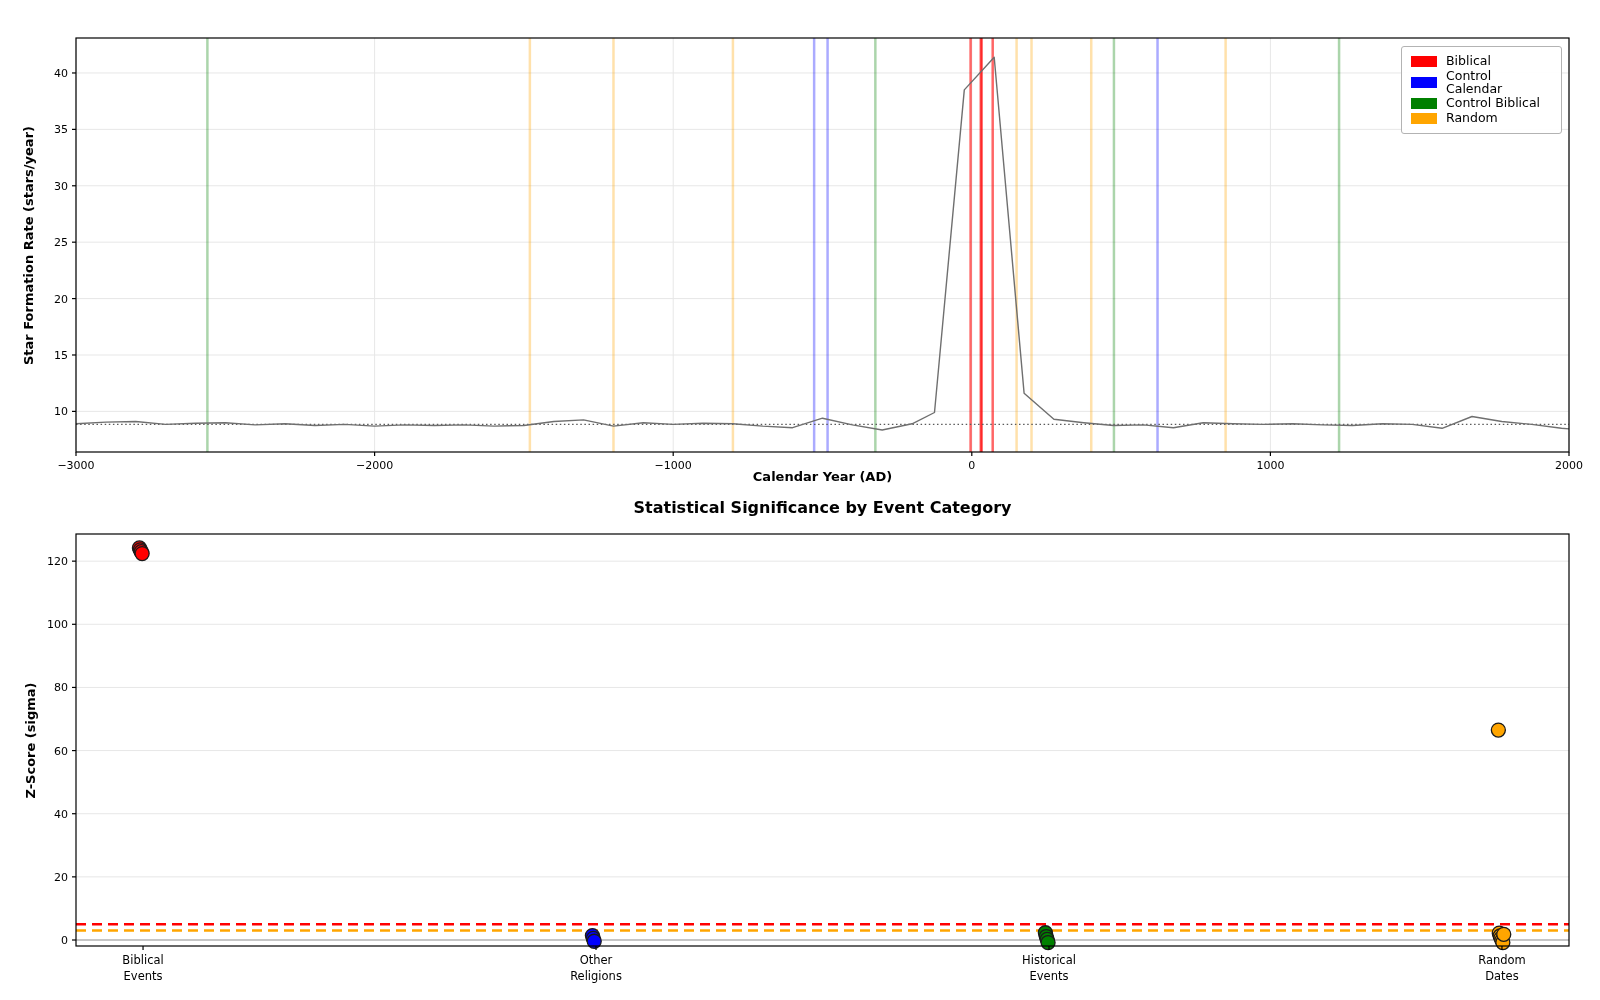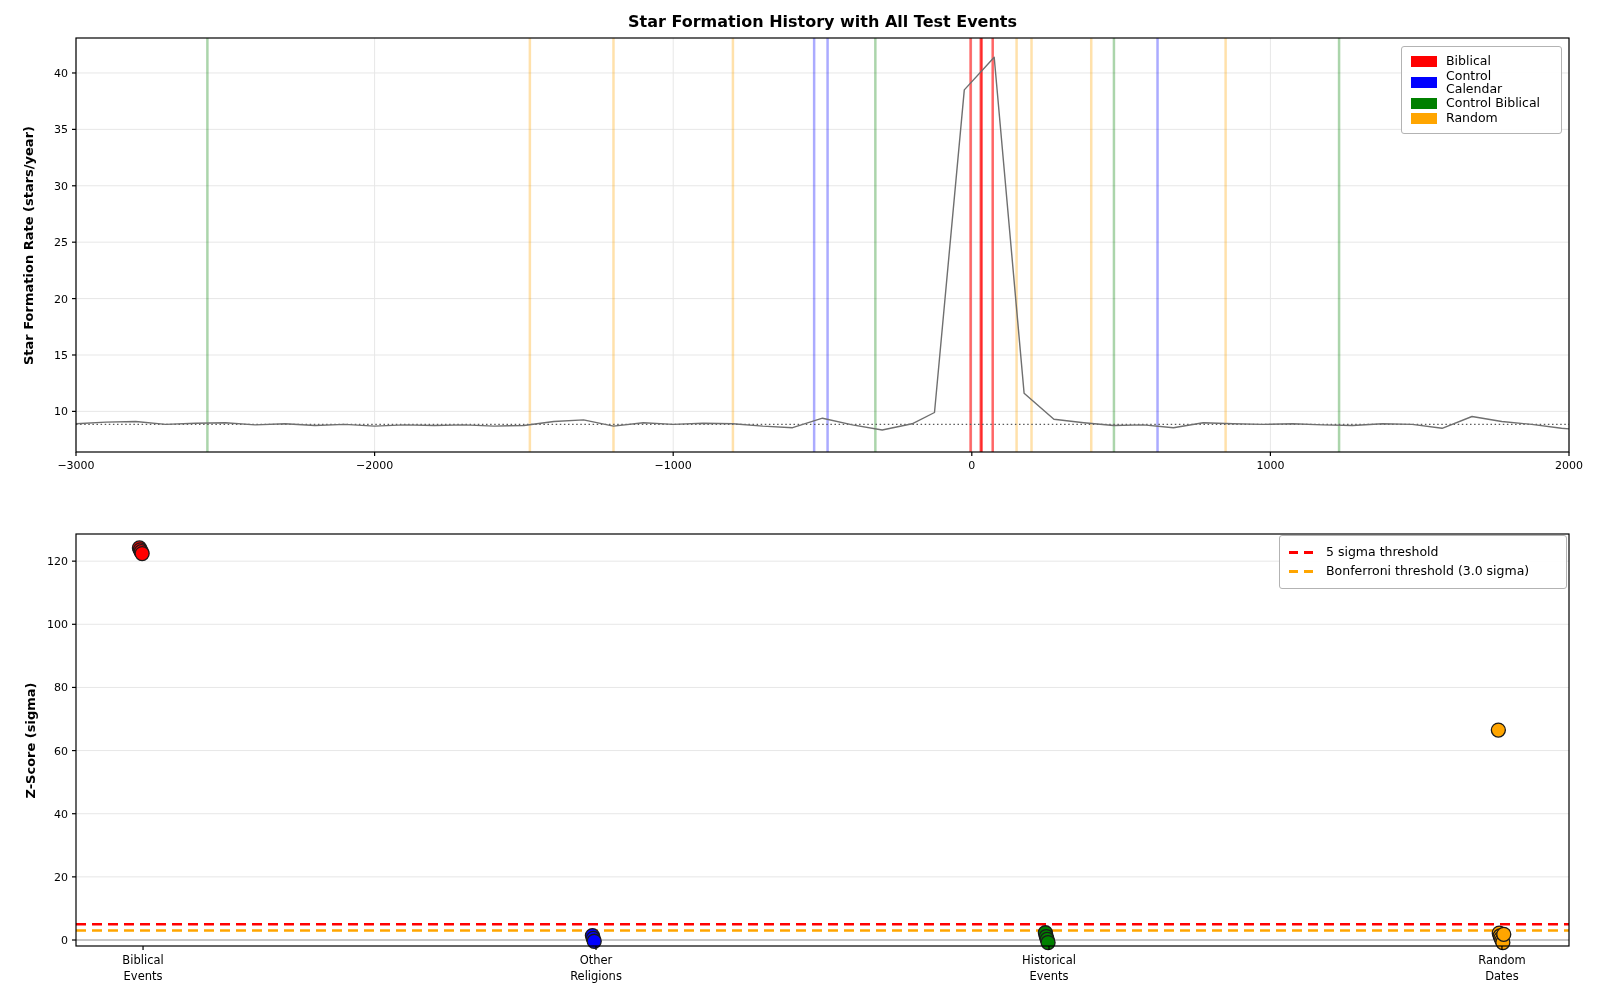--- a/index.html
+++ b/index.html
@@ -31,21 +31,20 @@
   .legend-swatch{display:inline-block;width:26px;height:11px;margin-right:9px;flex:0 0 auto;}
   .legend-dash{display:inline-block;width:28px;height:3px;margin-right:9px;flex:0 0 auto;}
   .tick-label{font-size:11px;fill:#000;}
   .cat-label{font-size:11.5px;fill:#000;}
 </style>
 </head>
 <body>
 
 <div class="figure">
 
-  <div class="fig-title" style="top:12px;">Star Formation History with All Test Events</div>
 
   <svg id="plot-svg" width="1600" height="1000" viewBox="0 0 1600 1000">
       <line x1="76" y1="38" x2="76" y2="452" stroke="#e7e7e7" stroke-width="1"></line>
       <line x1="374.6" y1="38" x2="374.6" y2="452" stroke="#e7e7e7" stroke-width="1"></line>
       <line x1="673.2" y1="38" x2="673.2" y2="452" stroke="#e7e7e7" stroke-width="1"></line>
       <line x1="971.8" y1="38" x2="971.8" y2="452" stroke="#e7e7e7" stroke-width="1"></line>
       <line x1="1270.4" y1="38" x2="1270.4" y2="452" stroke="#e7e7e7" stroke-width="1"></line>
       <line x1="1569" y1="38" x2="1569" y2="452" stroke="#e7e7e7" stroke-width="1"></line>
       <line x1="76" y1="411.3896457765668" x2="1569" y2="411.3896457765668" stroke="#e7e7e7" stroke-width="1"></line>
       <line x1="76" y1="354.9863760217984" x2="1569" y2="354.9863760217984" stroke="#e7e7e7" stroke-width="1"></line>
@@ -153,21 +152,23 @@
       <line x1="1048.986650485437" y1="946" x2="1048.986650485437" y2="950" stroke="#000000" stroke-width="1.2"></line>
       <text x="1048.986650485437" y="964" text-anchor="middle" class="cat-label">Historical</text>
       <text x="1048.986650485437" y="980" text-anchor="middle" class="cat-label">Events</text>
       <line x1="1501.9599514563106" y1="946" x2="1501.9599514563106" y2="950" stroke="#000000" stroke-width="1.2"></line>
       <text x="1501.9599514563106" y="964" text-anchor="middle" class="cat-label">Random</text>
       <text x="1501.9599514563106" y="980" text-anchor="middle" class="cat-label">Dates</text>
     </svg>
 
   <div class="axis-label-y" style="left:-142px;top:238px;width:340px;text-align:center;">Star Formation Rate (stars/year)</div>
 
+  <div class="axis-label-x" style="top:469px;">Calendar Year (AD)</div>
 
+  <div class="fig-title" style="top:498px;">Statistical Significance by Event Category</div>
 
   <div class="axis-label-y" style="left:-140px;top:733px;width:340px;text-align:center;">Z-Score (sigma)</div>
 
   <div class="legend-box" style="left:1401px;top:46px;width:161px;height:88px;" id="legend1">
       <div class="legend-item">
         <span class="legend-swatch" style="background: rgb(255, 0, 0);"></span>
         <span>Biblical</span>
       </div>
       <div class="legend-item">
         <span class="legend-swatch" style="background: rgb(0, 0, 255);"></span>
@@ -176,24 +177,14 @@
       <div class="legend-item">
         <span class="legend-swatch" style="background: rgb(0, 128, 0);"></span>
         <span>Control Biblical</span>
       </div>
       <div class="legend-item">
         <span class="legend-swatch" style="background: rgb(255, 165, 0);"></span>
         <span>Random</span>
       </div>
     </div>
 
-  <div class="legend-box" style="left:1279px;top:535px;width:288px;height:54px;" id="legend2">
-      <div class="legend-item">
-        <span class="legend-dash" style="background: repeating-linear-gradient(90deg, rgb(255, 0, 0) 0px, rgb(255, 0, 0) 9px, transparent 9px, transparent 15px);"></span>
-        <span>5 sigma threshold</span>
-      </div>
-      <div class="legend-item">
-        <span class="legend-dash" style="background: repeating-linear-gradient(90deg, rgb(255, 165, 0) 0px, rgb(255, 165, 0) 9px, transparent 9px, transparent 15px);"></span>
-        <span>Bonferroni threshold (3.0 sigma)</span>
-      </div>
-    </div>
 
 </div>
 
 </body></html>

